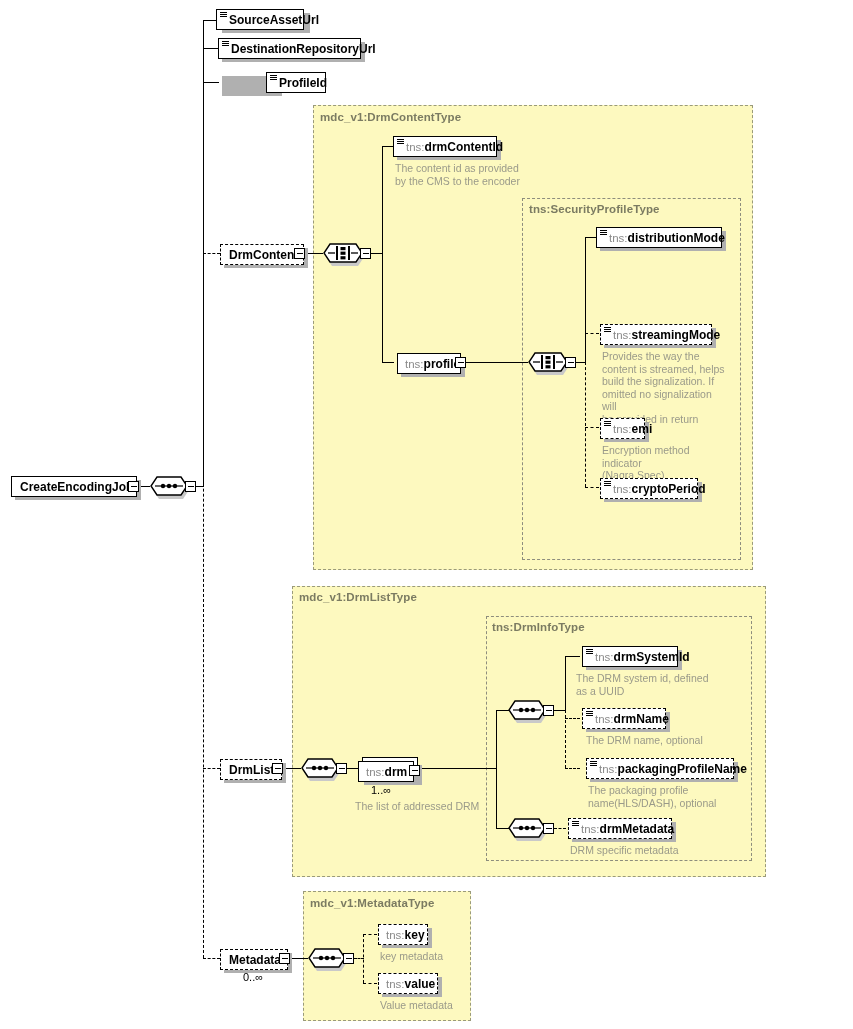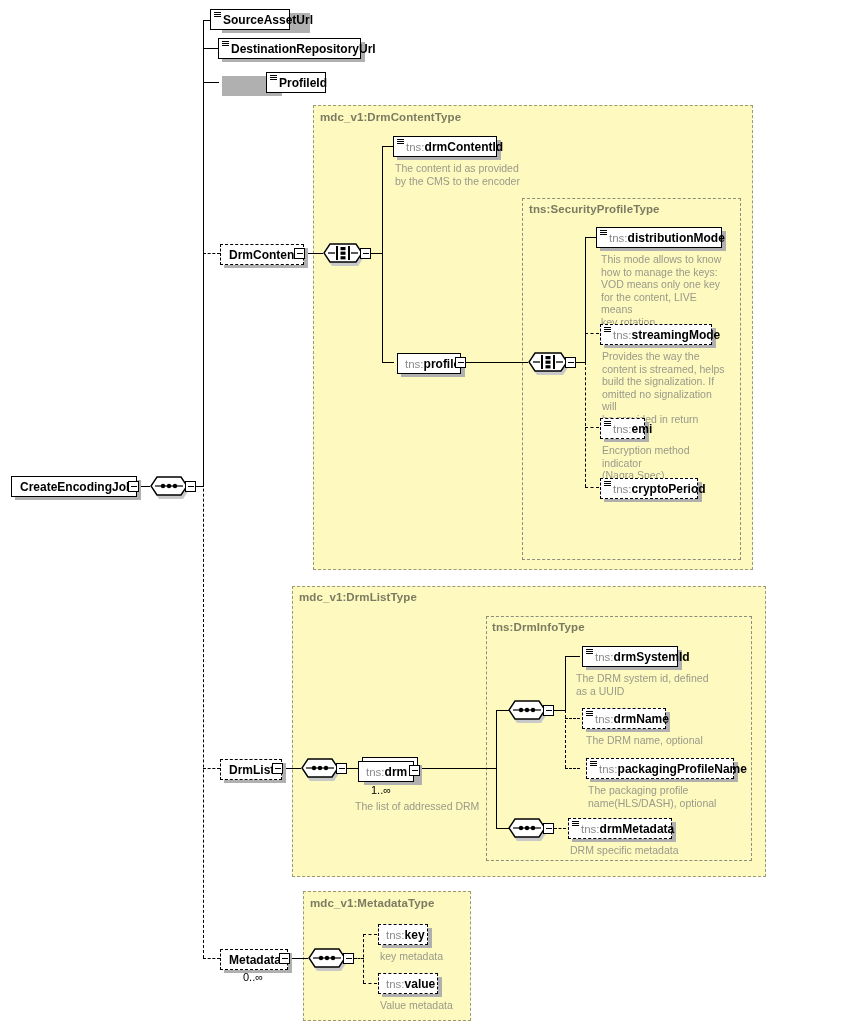--- a/index.html
+++ b/index.html
@@ -206,21 +206,21 @@
   </div>
   <div class="plusbox" style="left:185px; top:481px;"></div>
   <div class="ln h" style="left:196px; top:486px; width:8px;"></div>
 
   <div class="ln v" style="left:203px; top:20px; height:467px;"></div>
 
   <div class="ln dash-v" style="left:203px; top:253px; height:705px;"></div>
 
   <div class="ln h" style="left:203px; top:20px; width:16px;"></div>
   <div class="shadow" style="left:222px; top:13px; width:88px; height:20px;"></div>
-  <div class="elbox" style="left:210px; top:9px; width:80px;">
+  <div class="elbox" style="left:216px; top:9px; width:88px;">
     <span class="lines">
         <i></i>
         <i></i>
         <i></i>
       </span>
     <span>SourceAssetUrl</span>
   </div>
 
   <div class="ln h" style="left:203px; top:48px; width:16px;"></div>
   <div class="shadow" style="left:222px; top:42px; width:143px; height:20px;"></div>
@@ -318,25 +318,20 @@
   <div class="shadow" style="left:600px; top:231px; width:126px; height:20px;"></div>
   <div class="elbox" style="left:596px; top:227px; width:126px;">
     <span class="lines">
         <i></i>
         <i></i>
         <i></i>
       </span>
     <span class="ns">tns:</span>
       <span class="nm">distributionMode</span>
   </div>
-  <div class="note" style="left:601px; top:253px; width:125px;">This mode allows to know
-how to manage the keys:
-VOD means only one key
-for the content, LIVE means
-key rotation</div>
 
   <div class="ln dash-h" style="left:585px; top:333px; width:14px;"></div>
   <div class="shadow" style="left:604px; top:328px; width:112px; height:20px;"></div>
   <div class="elbox optional" style="left:600px; top:324px; width:112px;">
     <span class="lines">
         <i></i>
         <i></i>
         <i></i>
       </span>
     <span class="ns">tns:</span>

